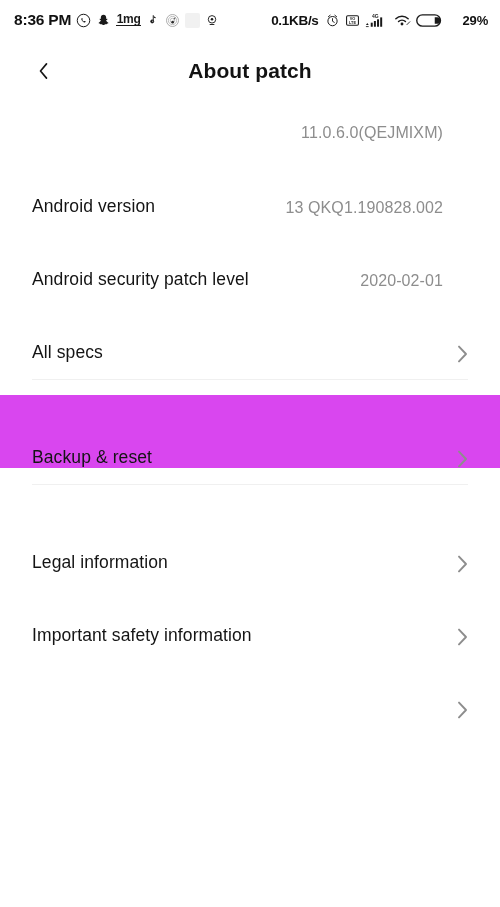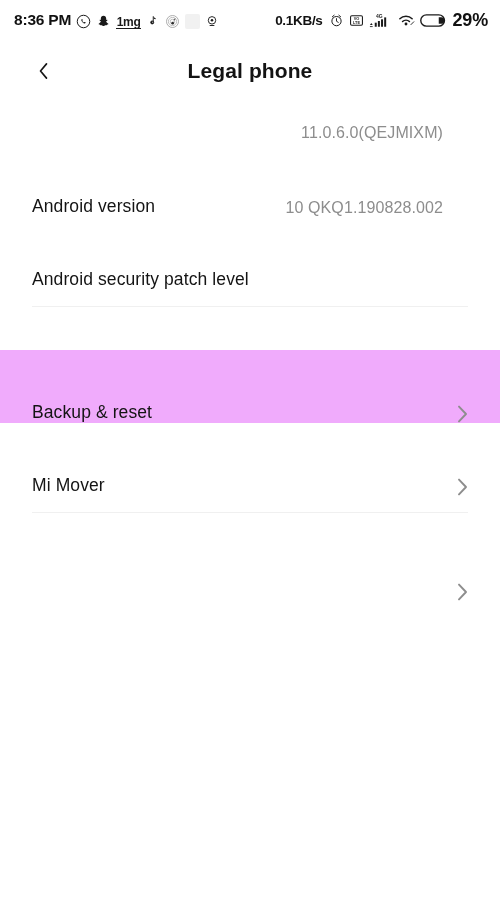--- a/index.html
+++ b/index.html
@@ -21,21 +21,21 @@
     height: 40px;
     display: flex;
     align-items: center;
     padding: 0 12px 0 14px;
     box-sizing: border-box;
     color: #121212;
     position: relative;
   }
   .status-left {
     display: flex;
-    align-items: flex-end;
+    align-items: center;
     gap: 5px;
   }
   .status-time {
     font-size: 15.5px;
     font-weight: bold;
     letter-spacing: -0.2px;
     white-space: nowrap;
     color: #111;
   }
   .status-right {
@@ -52,25 +52,25 @@
   }
   .netspeed {
     font-size: 13.5px;
     font-weight: bold;
     letter-spacing: -0.3px;
     white-space: nowrap;
     color: #111;
     margin-right: 1px;
   }
   .battery-pct {
-    font-size: 18px;
+    font-size: 13px;
     font-weight: bold;
     letter-spacing: -0.2px;
     color: #111;
-    margin-left: 2px;
+    margin-left: 16px;
     white-space: nowrap;
   }
 
   
   .icon-1mg {
     font-size: 12px;
     font-weight: bold;
     border-bottom: 1.6px solid #1a1a1a;
     line-height: 11px;
     padding: 0 0.5px;
@@ -135,22 +135,21 @@
     box-sizing: border-box;
     position: relative;
     cursor: pointer;
   }
   .row.clipped-top {
     height: 42px;
     align-items: flex-end;
     padding-bottom: 2px;
   }
   .row.highlighted {
-    background: #f0abfc;
-    margin-top: 28px;
+    background: #d946ef;
   }
   .row-label {
     font-size: 17.5px;
     color: #141414;
     letter-spacing: 0.1px;
     white-space: nowrap;
   }
   .row-right {
     margin-left: auto;
     display: flex;
@@ -295,85 +294,111 @@
 </div>
 
 <div class="header">
   <div class="back-btn">
     <span>
       <svg class="chev" width="14" height="24" viewBox="0 0 14 24">
         <path d="M11 2.5 3 12l8 9.5" fill="none" stroke="#151515" stroke-width="2.2" stroke-linecap="round" stroke-linejoin="round"></path>
       </svg>
     </span>
   </div>
-  <div class="page-title">Legal phone</div>
+  <div class="page-title">About patch</div>
 </div>
 
 <div class="list">
 
   <div class="row clipped-top">
     <span class="row-label"></span>
     <span class="row-right">
       <span class="row-value">11.0.6.0(QEJMIXM)</span>
       <span class="chev-spacer"></span>
     </span>
   </div>
 
   <div class="row">
     <span class="row-label">Android version</span>
     <span class="row-right">
-      <span class="row-value">10 QKQ1.190828.002</span>
+      <span class="row-value">13 QKQ1.190828.002</span>
       <span class="chev-spacer"></span>
     </span>
   </div>
 
   <div class="row">
     <span class="row-label">Android security patch level</span>
-  </div>
-
-
-
-  <div class="divider-block">
-    <div class="divider-line"></div>
-  </div>
-
-  <div class="row highlighted">
-    <span class="row-label">Backup &amp; reset</span>
+    <span class="row-right">
+      <span class="row-value">2020-02-01</span>
+      <span class="chev-spacer"></span>
+    </span>
+  </div>
+
+
+  <div class="row">
+    <span class="row-label">All specs</span>
     <span class="row-right">
       <span class="row-value"></span>
       <span>
         <svg class="chev" viewBox="0 0 11 18">
             <path d="M2 1.6 9 9l-7 7.4" fill="none" stroke="#8d8d8d" stroke-width="1.9" stroke-linecap="round" stroke-linejoin="round"></path>
           </svg>
       </span>
     </span>
   </div>
 
-  <div class="row">
-    <span class="row-label">Mi Mover</span>
+  <div class="divider-block">
+    <div class="divider-line"></div>
+  </div>
+
+  <div class="row highlighted">
+    <span class="row-label">Backup &amp; reset</span>
     <span class="row-right">
       <span class="row-value"></span>
       <span>
         <svg class="chev" viewBox="0 0 11 18">
             <path d="M2 1.6 9 9l-7 7.4" fill="none" stroke="#8d8d8d" stroke-width="1.9" stroke-linecap="round" stroke-linejoin="round"></path>
           </svg>
       </span>
     </span>
   </div>
 
+
   <div class="divider-block">
     <div class="divider-line"></div>
   </div>
 
-
-
-  <div class="row">
+  <div class="row">
+    <span class="row-label">Legal information</span>
     <span class="row-right">
       <span class="row-value"></span>
       <span>
         <svg class="chev" viewBox="0 0 11 18">
             <path d="M2 1.6 9 9l-7 7.4" fill="none" stroke="#8d8d8d" stroke-width="1.9" stroke-linecap="round" stroke-linejoin="round"></path>
           </svg>
       </span>
     </span>
   </div>
 
+  <div class="row">
+    <span class="row-label">Important safety information</span>
+    <span class="row-right">
+      <span class="row-value"></span>
+      <span>
+        <svg class="chev" viewBox="0 0 11 18">
+            <path d="M2 1.6 9 9l-7 7.4" fill="none" stroke="#8d8d8d" stroke-width="1.9" stroke-linecap="round" stroke-linejoin="round"></path>
+          </svg>
+      </span>
+    </span>
+  </div>
+
+  <div class="row">
+    <span class="row-right">
+      <span class="row-value"></span>
+      <span>
+        <svg class="chev" viewBox="0 0 11 18">
+            <path d="M2 1.6 9 9l-7 7.4" fill="none" stroke="#8d8d8d" stroke-width="1.9" stroke-linecap="round" stroke-linejoin="round"></path>
+          </svg>
+      </span>
+    </span>
+  </div>
+
 </div>
 
 </body></html>

